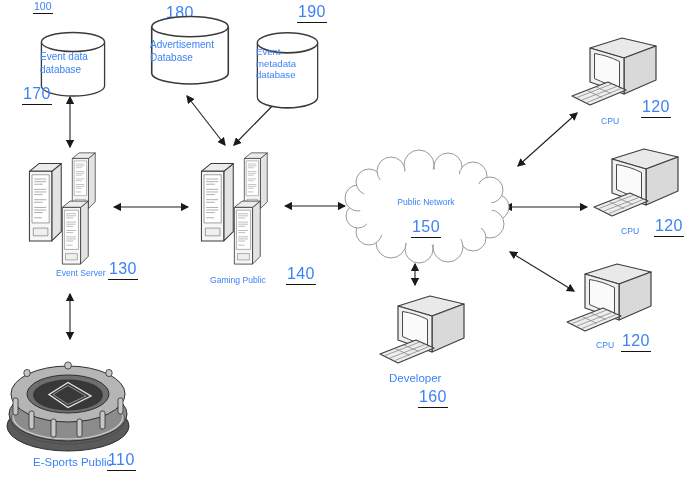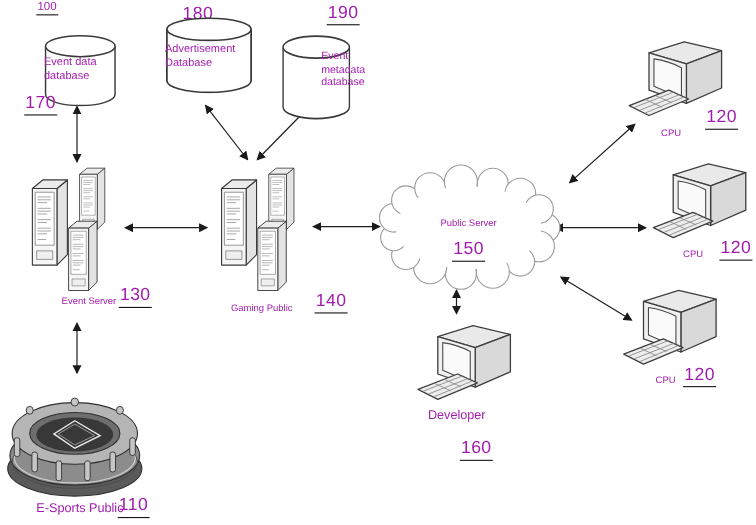--- a/index.html
+++ b/index.html
@@ -1,27 +1,27 @@
 <!DOCTYPE html>
 <html><head>
 <meta charset="utf-8">
 <style>
   html,body{margin:0;padding:0;background:#fff;}
   .canvas{position:relative;width:687px;height:477px;background:#ffffff;
-          font-family:"Liberation Sans",sans-serif;color:#a21caf;overflow:hidden;}
+          font-family:"Liberation Sans",sans-serif;color:#3b82f6;overflow:hidden;}
   .abs{position:absolute;}
   .ref{font-size:16px;line-height:1.05;border-bottom:1.5px solid #141414;
        padding:0 1px 1px 1px;display:inline-block;letter-spacing:.4px;}
   .ref-sm{font-size:10.5px;line-height:1.05;border-bottom:1px solid #141414;
        padding:0 1px 1px 1px;display:inline-block;}
   .lbl-sm{font-size:8.6px;line-height:1.1;white-space:nowrap;}
   .lbl-md{font-size:11.5px;line-height:1.1;white-space:nowrap;}
   .db-text{position:absolute;left:0;width:100%;text-align:left;
            font-size:10px;line-height:12.5px;}
-  .db-text.tight{font-size:9.6px;line-height:11.5px;padding-left:36px;}
+  .db-text.tight{font-size:9.6px;line-height:11.5px;}
   svg{display:block;}
   .stretch{width:100%;height:100%;}
 </style>
 </head>
 <body>
 
 <div class="canvas">
 
   <svg width="0" height="0" style="position:absolute" aria-hidden="true">
     <defs>
@@ -137,21 +137,21 @@
           <circle cx="16" cy="50" r="13"></circle>
         <circle cx="27" cy="34" r="13"></circle>
           <circle cx="49" cy="23" r="14"></circle>
           <circle cx="77" cy="17" r="15"></circle>
         <circle cx="106" cy="19" r="14"></circle>
           <circle cx="131" cy="28" r="14"></circle>
           <circle cx="148" cy="42" r="13"></circle>
       </g>
       <ellipse cx="84" cy="59" rx="66" ry="38" fill="#ffffff" stroke="none"></ellipse>
     </svg>
-    <div class="abs lbl-sm" style="left:0;top:50px;width:100%;text-align:center">Public Server</div>
+    <div class="abs lbl-sm" style="left:0;top:50px;width:100%;text-align:center">Public Network</div>
     <div class="abs" style="left:0;top:70px;width:100%;text-align:center">
       <span class="ref">150</span>
     </div>
   </div>
 
   <div class="abs" style="left:570px;top:36px;width:100px;height:80px">
     <svg class="stretch" viewBox="0 0 100 80">
         <use href="#computer-sym"></use>
       </svg>
   </div>
@@ -173,21 +173,21 @@
   </div>
   <div class="abs lbl-sm" style="left:596px;top:341px">CPU</div>
   <div class="abs ref" style="left:621px;top:333px">120</div>
 
   <div class="abs" style="left:378px;top:294px;width:100px;height:80px">
     <svg class="stretch" viewBox="0 0 100 80">
         <use href="#computer-sym"></use>
       </svg>
   </div>
   <div class="abs lbl-md" style="left:389px;top:372px">Developer</div>
-  <div class="abs ref" style="left:418px;top:400px">160</div>
+  <div class="abs ref" style="left:418px;top:389px">160</div>
 
   <div class="abs" style="left:5px;top:342px;width:130px;height:112px">
     <svg class="stretch" viewBox="0 0 130 112">
       <ellipse cx="63" cy="84" rx="61" ry="25" fill="#5a5a5a" stroke="#2f2f2f" stroke-width="1"></ellipse>
       <ellipse cx="63" cy="72" rx="59" ry="27" fill="#8c8c8c" stroke="#2f2f2f" stroke-width="1"></ellipse>
       <ellipse cx="63" cy="74" rx="55" ry="23" fill="none" stroke="#cdcdcd" stroke-width="1.2"></ellipse>
       <ellipse cx="63" cy="78" rx="57" ry="24" fill="none" stroke="#4a4a4a" stroke-width="0.8"></ellipse>
       <ellipse cx="63" cy="52" rx="57" ry="28" fill="#b5b5b5" stroke="#2f2f2f" stroke-width="1"></ellipse>
       <ellipse cx="63" cy="52" rx="41" ry="19" fill="#6e6e6e" stroke="#2f2f2f" stroke-width="1"></ellipse>
       <ellipse cx="63" cy="53" rx="35" ry="15.5" fill="#383838"></ellipse>

